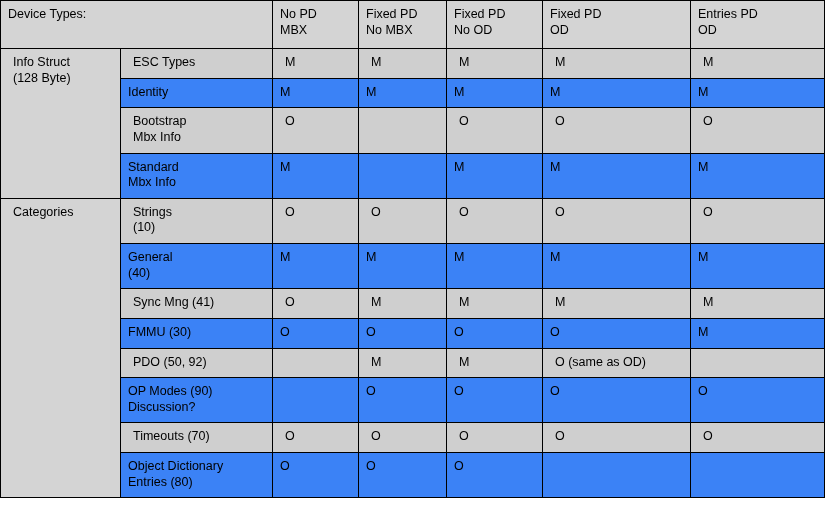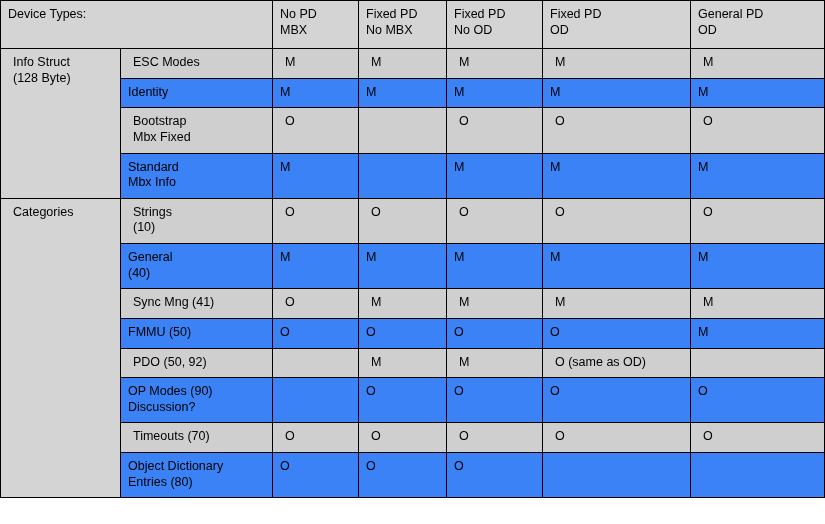--- a/index.html
+++ b/index.html
@@ -92,47 +92,47 @@
     <tr>
       <th class="hdr-title two-line" colspan="2">Device Types:</th>
       <th class="hdr-col two-line cell-label">No PD
 MBX</th>
       <th class="hdr-col two-line cell-label">Fixed PD
 No MBX</th>
       <th class="hdr-col two-line cell-label">Fixed PD
 No OD</th>
       <th class="hdr-col two-line cell-label">Fixed PD
 OD</th>
-      <th class="hdr-col two-line cell-label">General PD
+      <th class="hdr-col two-line cell-label">Entries PD
 OD</th>
     </tr>
   </thead>
   <tbody>
 
     <tr class="r-dark">
       <td class="group-cell cell-group two-line" rowspan="4">Info Struct
 (128 Byte)</td>
-      <td class="cell-label two-line">ESC Modes</td>
+      <td class="cell-label two-line">ESC Types</td>
       <td class="cell-data">M</td>
       <td class="cell-data">M</td>
       <td class="cell-data">M</td>
       <td class="cell-data">M</td>
       <td class="cell-data">M</td>
     </tr>
     <tr class="r-light">
       <td class="cell-label two-line">Identity</td>
       <td class="cell-data">M</td>
       <td class="cell-data">M</td>
       <td class="cell-data">M</td>
       <td class="cell-data">M</td>
       <td class="cell-data">M</td>
     </tr>
     <tr class="r-dark">
       <td class="cell-label two-line">Bootstrap
-Mbx Fixed</td>
+Mbx Info</td>
       <td class="cell-data">O</td>
       <td class="cell-data"></td>
       <td class="cell-data">O</td>
       <td class="cell-data">O</td>
       <td class="cell-data">O</td>
     </tr>
     <tr class="r-light">
       <td class="cell-label two-line">Standard
 Mbx Info</td>
       <td class="cell-data">M</td>
@@ -163,21 +163,21 @@
     </tr>
     <tr class="r-dark">
       <td class="cell-label two-line">Sync Mng (41)</td>
       <td class="cell-data">O</td>
       <td class="cell-data">M</td>
       <td class="cell-data">M</td>
       <td class="cell-data">M</td>
       <td class="cell-data">M</td>
     </tr>
     <tr class="r-light">
-      <td class="cell-label two-line">FMMU (50)</td>
+      <td class="cell-label two-line">FMMU (30)</td>
       <td class="cell-data">O</td>
       <td class="cell-data">O</td>
       <td class="cell-data">O</td>
       <td class="cell-data">O</td>
       <td class="cell-data">M</td>
     </tr>
     <tr class="r-dark">
       <td class="cell-label two-line">PDO (50, 92)</td>
       <td class="cell-data"></td>
       <td class="cell-data">M</td>

